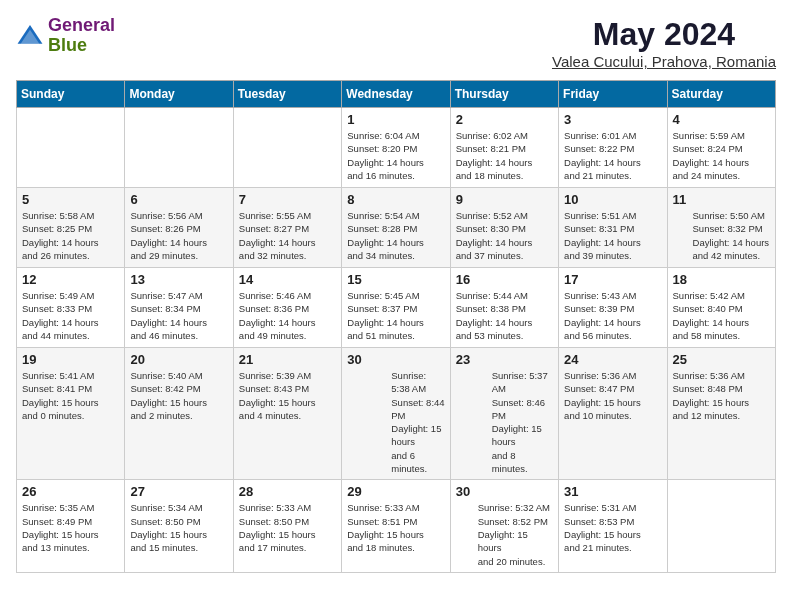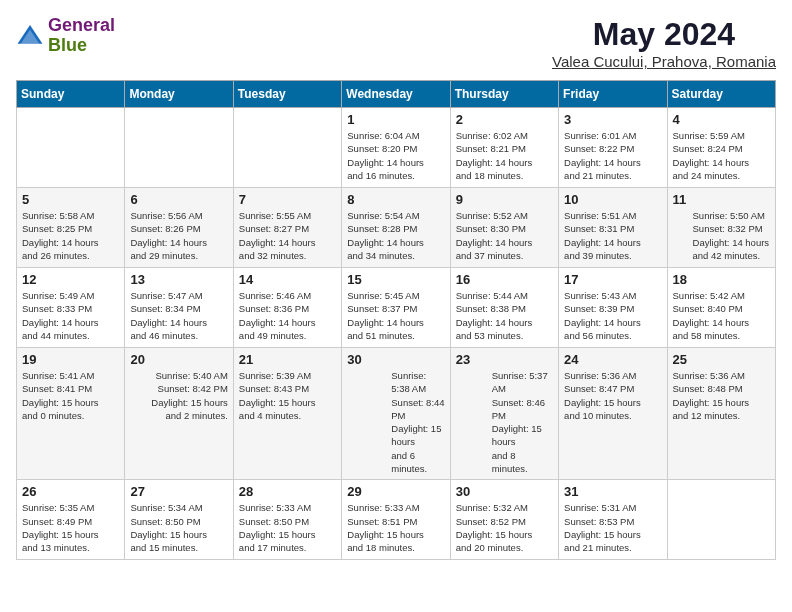--- a/index.html
+++ b/index.html
@@ -266,21 +266,21 @@
       <tr>
         <td>
           <span class="day-num">19</span>
           <div class="day-info" style="white-space: pre-line;">Sunrise: 5:41 AM
 Sunset: 8:41 PM
 Daylight: 15 hours
 and 0 minutes.</div>
         </td>
         <td>
           <span class="day-num">20</span>
-          <div class="day-info" style="white-space: pre-line; text-align: right;">Sunrise: 5:40 AM
+          <div class="day-info" style="white-space: pre-line;">Sunrise: 5:40 AM
 Sunset: 8:42 PM
 Daylight: 15 hours
 and 2 minutes.</div>
         </td>
         <td>
           <span class="day-num">21</span>
           <div class="day-info" style="white-space: pre-line;">Sunrise: 5:39 AM
 Sunset: 8:43 PM
 Daylight: 15 hours
 and 4 minutes.</div>
@@ -338,21 +338,21 @@
         </td>
         <td>
           <span class="day-num">29</span>
           <div class="day-info" style="white-space: pre-line;">Sunrise: 5:33 AM
 Sunset: 8:51 PM
 Daylight: 15 hours
 and 18 minutes.</div>
         </td>
         <td>
           <span class="day-num">30</span>
-          <div class="day-info" style="white-space: pre-line;">Sunrise: 5:32 AM
+          <div class="day-info" style="white-space: pre-line; margin-left: 22px;">Sunrise: 5:32 AM
 Sunset: 8:52 PM
 Daylight: 15 hours
 and 20 minutes.</div>
         </td>
         <td>
           <span class="day-num">31</span>
           <div class="day-info" style="white-space: pre-line;">Sunrise: 5:31 AM
 Sunset: 8:53 PM
 Daylight: 15 hours
 and 21 minutes.</div>

